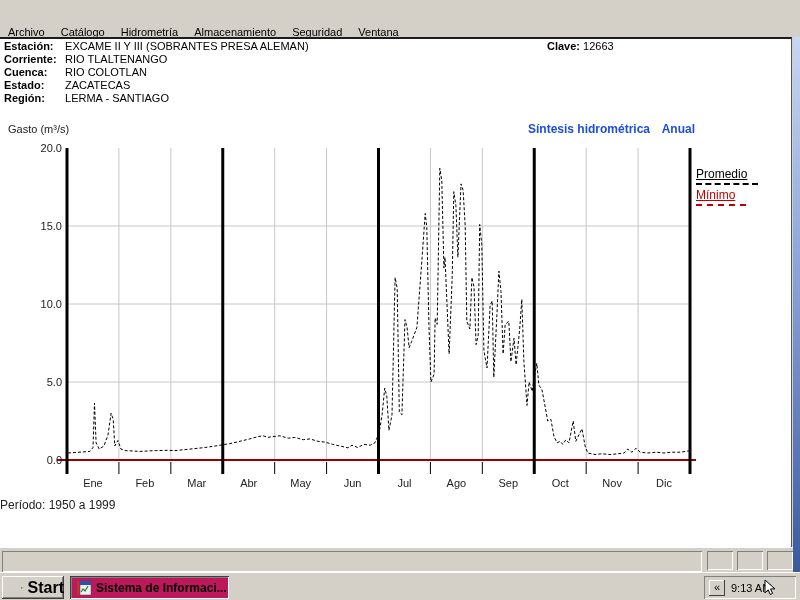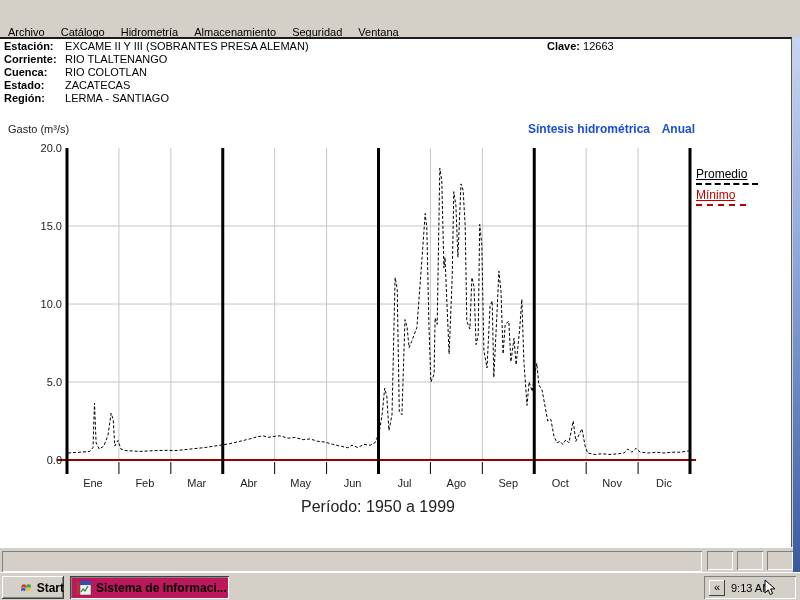--- a/index.html
+++ b/index.html
@@ -36,22 +36,22 @@
   .gasto-label { position:absolute; left:8px; top:123px; font-size:11px; color:#222; }
   .chart-title { position:absolute; left:528px; top:122px; width:167px; display:flex;
     justify-content:space-between; gap:11px; font-size:12px; font-weight:bold; color:#1d4ed8; }
 
   .legend { position:absolute; left:696px; top:167px; font-size:12px; }
   .legend .entry-promedio { color:#000; text-decoration:underline; }
   .sample-promedio { width:62px; border-top:2px dashed #000; margin:2px 0 3px 0; }
   .legend .entry-minimo { color:#c00000; text-decoration:underline; }
   .sample-minimo { width:50px; border-top:2px dashed #c00000; margin:2px 0 0 0; }
 
-  .period { position:absolute; left:0; top:498px; width:756px; text-align:center;
-    font-size:16px; color:#222; }
+  .period { position:absolute; left:0; top:498px; width:756px; 
+    font-size:12px; color:#222; }
 
   #chart-svg { position:absolute; left:0; top:0; pointer-events:none; }
 
   
   .desktop-strip { position:absolute; left:793px; top:37px; width:7px; height:535px;
     background:linear-gradient(180deg,#c6d6f4 0%,#8aa2d8 45%,#3a5a9e 100%); }
 
   
   .statusbar { position:absolute; left:0; top:547px; width:793px; height:25px;
     background:#d4d0c8; border-top:1px solid #fff; }
@@ -60,21 +60,21 @@
     font-size:11px; color:#000; padding:21px 0 0 4px; }
   .status-box { position:absolute; top:3px; width:26px; height:19px;
     box-shadow: inset 1px 1px 0 #808080, inset -1px -1px 0 #fff; }
 
   
   .taskbar { position:absolute; left:0; top:572px; width:800px; height:28px;
     background:#d4d0c8; border-top:1px solid #fff; }
   .start-btn { position:absolute; left:2px; top:3px; width:62px; height:23px;
     background:#d4d0c8; box-shadow: inset -1px -1px 0 #404040, inset 1px 1px 0 #fff, inset -2px -2px 0 #808080;
     display:flex; align-items:center; gap:4px; padding-left:19px;
-    font-size:12px; font-weight:bold; color:#000; }
+    font-size:16px; font-weight:bold; color:#000; }
   .task-btn { position:absolute; left:70px; top:3px; width:159px; height:23px;
     background:#be185d; box-shadow: inset 1px 1px 0 #404040, inset -1px -1px 0 #fff, inset 2px 2px 0 #808080;
     display:flex; align-items:center; gap:4px; padding-left:6px;
     font-size:12px; font-weight:bold; color:#000; white-space:nowrap; overflow:hidden; }
   .tray { position:absolute; right:4px; top:3px; width:92px; height:23px;
     box-shadow: inset 1px 1px 0 #808080, inset -1px -1px 0 #fff;
     display:flex; align-items:center; gap:6px; padding-left:5px; font-size:11px; }
   .tray-chevron { width:16px; height:16px; background:#d4d0c8;
     box-shadow: inset -1px -1px 0 #404040, inset 1px 1px 0 #fff;
     font-size:11px; text-align:center; line-height:15px; }

